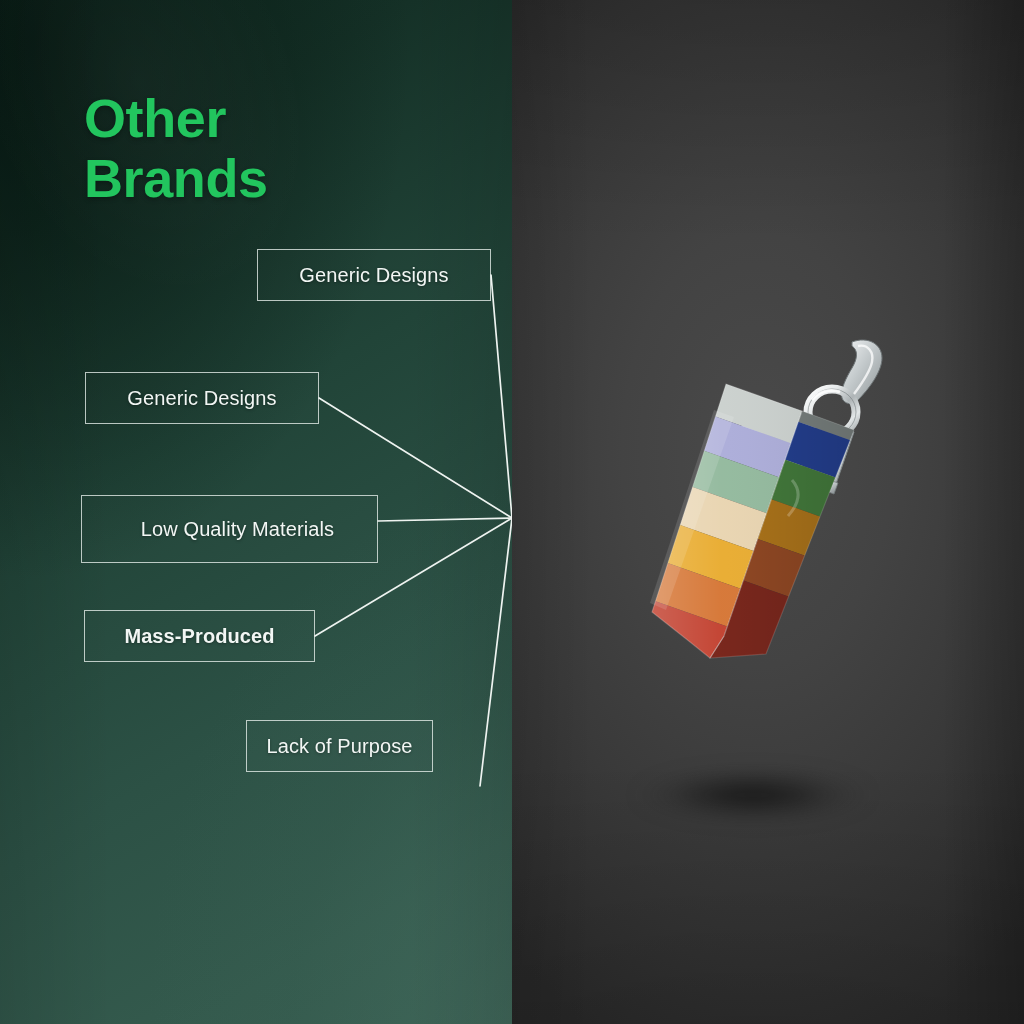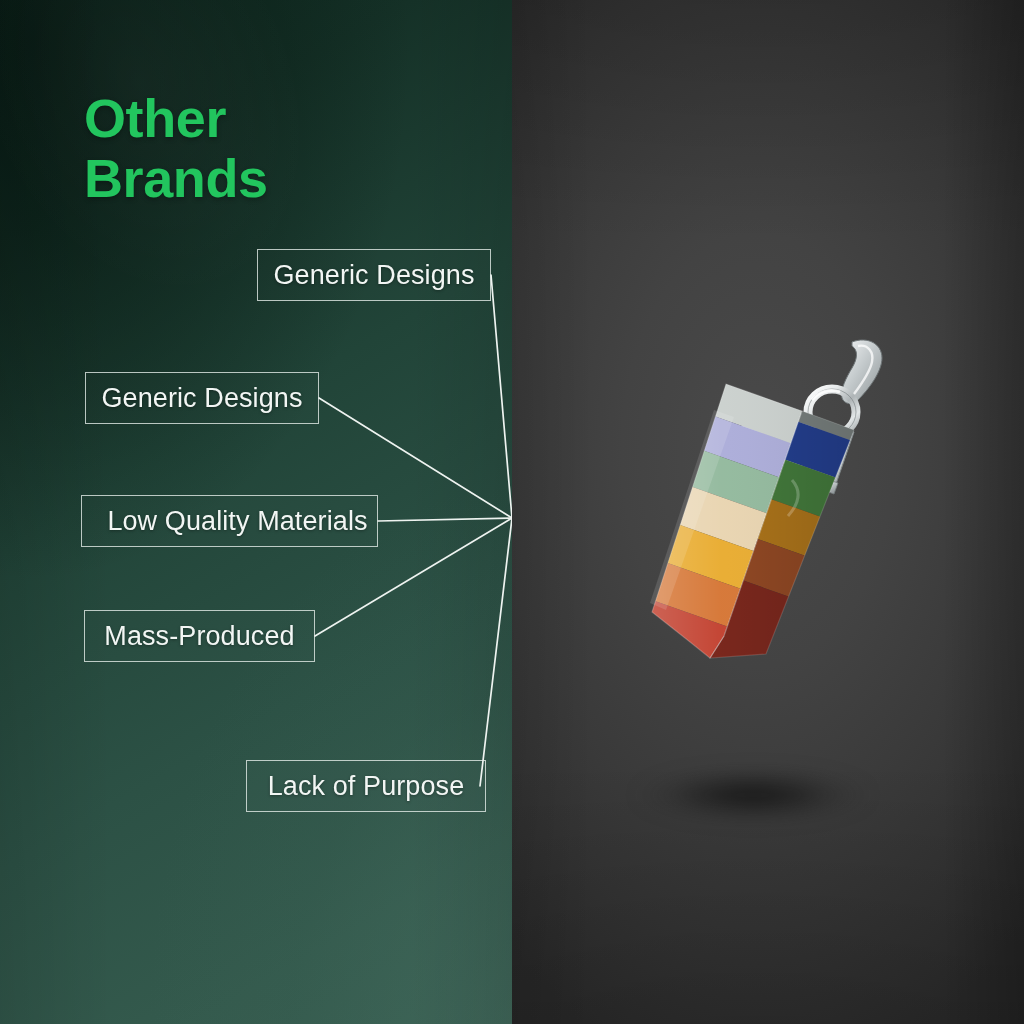--- a/index.html
+++ b/index.html
@@ -88,21 +88,21 @@
   }
 
   
   .label-box {
     position:absolute;
     display:flex;
     align-items:center;
     justify-content:center;
     border:1.6px solid rgba(232,240,236,0.78);
     color:#f2f6f4;
-    font-size:27px;
+    font-size:20px;
     font-weight:400;
     letter-spacing:0.1px;
     white-space:nowrap;
     text-shadow:0 1px 3px rgba(0,0,0,0.35);
     background:rgba(255,255,255,0.012);
   }
 
   
   .lines { position:absolute; left:0; top:0; width:512px; height:1024px; }
 
@@ -155,27 +155,27 @@
       </g>
   </svg>
 
   <div id="label-host">
       <div class="label-box" style="left: 257px; top: 249px; width: 234px; height: 52px;">
         <span>Generic Designs</span>
       </div>
       <div class="label-box" style="left: 85px; top: 372px; width: 234px; height: 52px;">
         <span>Generic Designs</span>
       </div>
-      <div class="label-box" style="left: 81px; top: 495px; width: 297px; height: 52px; padding-left: 16px;">
+      <div class="label-box" style="left: 81px; top: 495px; width: 297px; height: 68px; padding-left: 16px;">
         <span>Low Quality Materials</span>
       </div>
-      <div class="label-box" style="left: 84px; top: 610px; width: 231px; height: 52px;">
+      <div class="label-box" style="left: 84px; top: 610px; width: 231px; height: 52px; font-weight: bold;">
         <span>Mass-Produced</span>
       </div>
-      <div class="label-box" style="left: 246px; top: 760px; width: 240px; height: 52px;">
+      <div class="label-box" style="left: 246px; top: 720px; width: 187px; height: 52px;">
         <span>Lack of Purpose</span>
       </div>
     </div>
 
   <div class="shadow-ellipse"></div>
 
   <div class="pendant-wrap">
     <svg viewBox="0 0 330 400" width="330" height="400">
       <defs>
         <linearGradient id="gFront" x1="0" y1="0" x2="1" y2="0">

